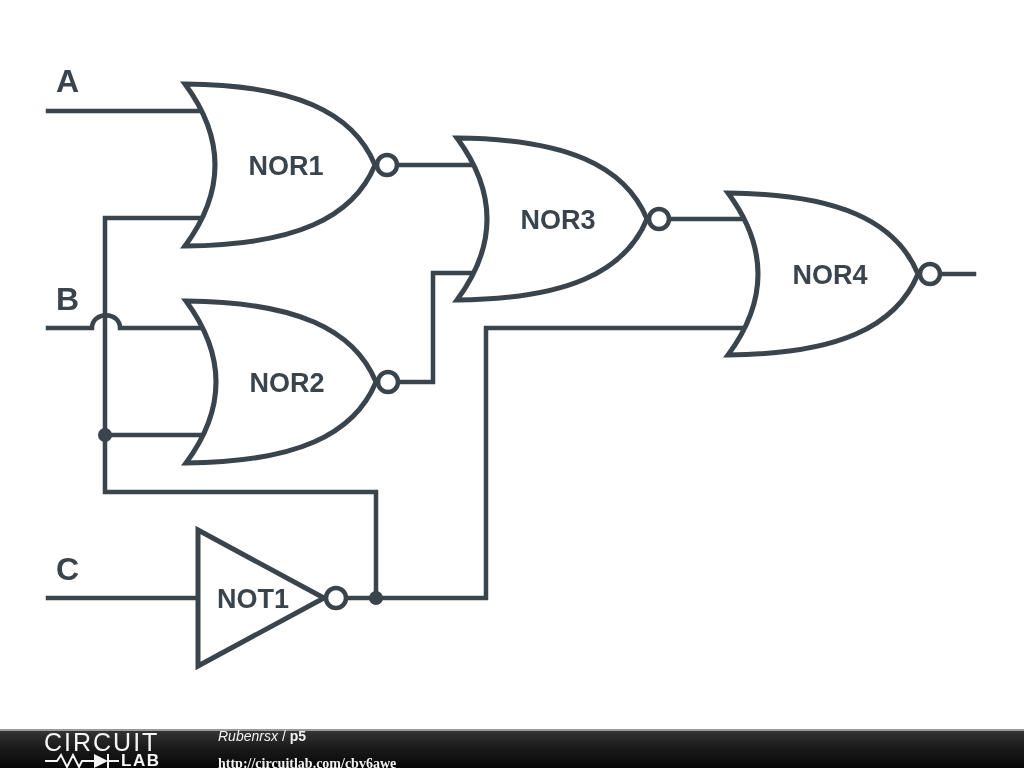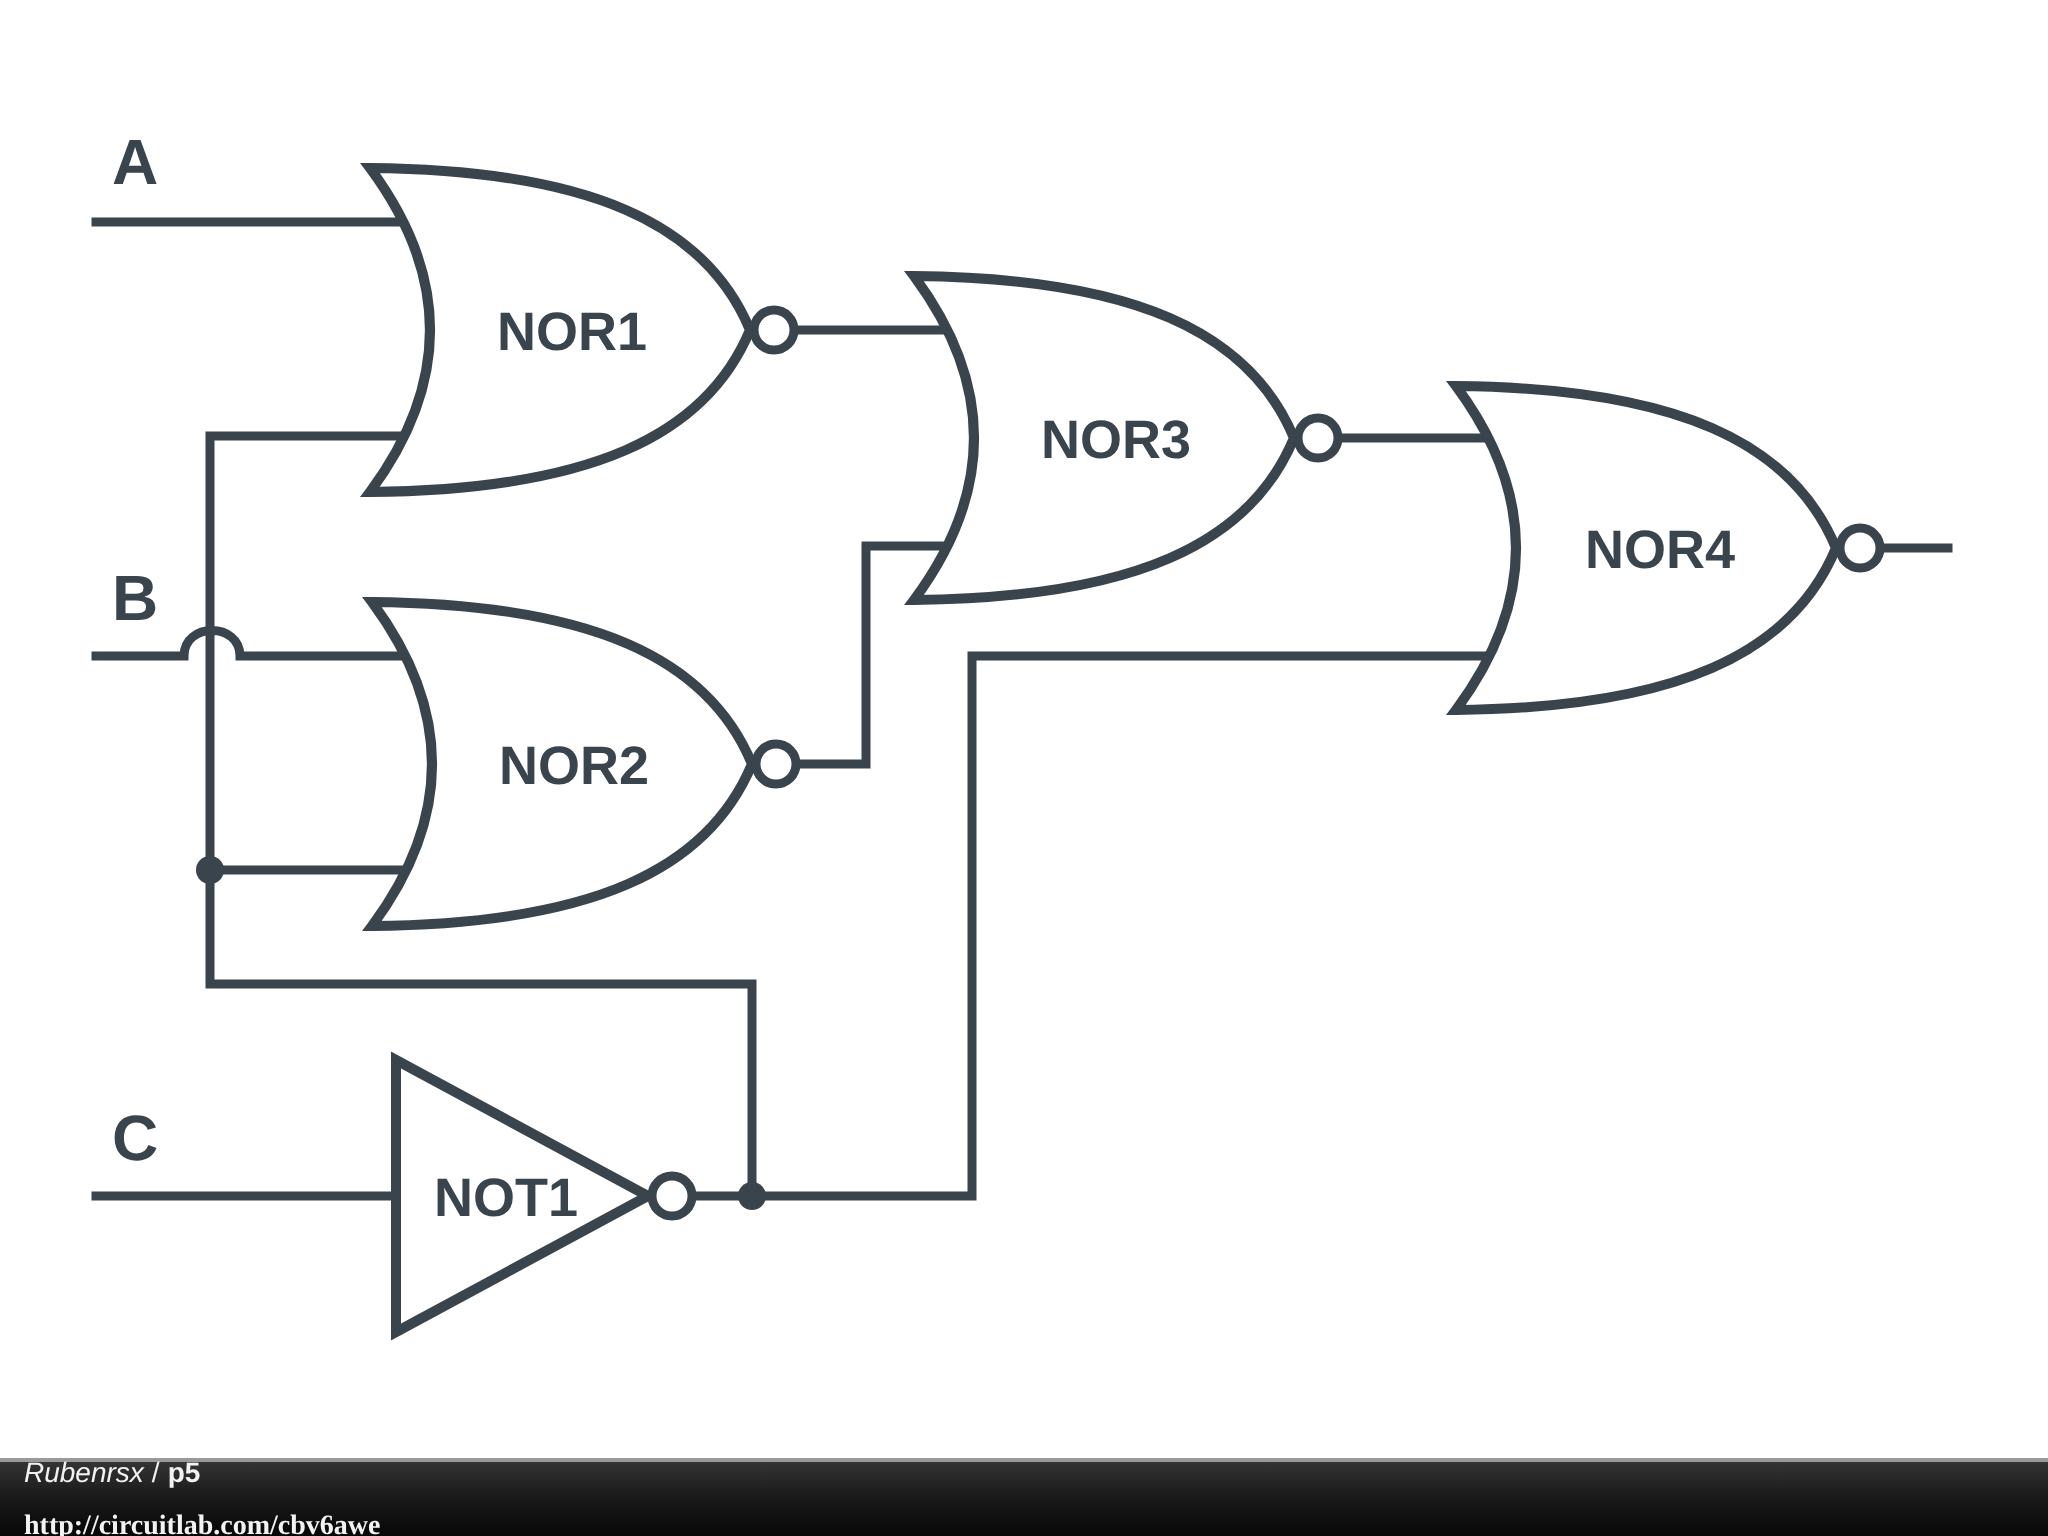--- a/index.html
+++ b/index.html
@@ -88,19 +88,31 @@
       <text class="gate-label" x="286" y="175">NOR1</text>
       <text class="gate-label" x="287" y="392">NOR2</text>
       <text class="gate-label" x="558" y="229">NOR3</text>
       <text class="gate-label" x="830" y="284">NOR4</text>
       <text class="gate-label" x="253" y="608">NOT1</text>
     </g>
   </svg>
 </div>
 
 <div class="footer">
+  <div class="logo">
+    <div class="logo-circuit">CIRCUIT</div>
+    <div class="logo-row2">
+      <svg class="logo-mark" width="76" height="18" viewBox="0 0 76 18">
+        <path d="M 1 9 H 13 L 17 3 L 23 15 L 29 3 L 35 15 L 38 9 H 50"></path>
+        <polygon points="50,2 50,16 64,9"></polygon>
+        <line x1="64" y1="2" x2="64" y2="16"></line>
+        <line x1="64" y1="9" x2="75" y2="9"></line>
+      </svg>
+      <span class="logo-lab">LAB</span>
+    </div>
+  </div>
   <div class="meta">
     <div>
       <span class="author">Rubenrsx</span><span class="sep">/</span><span class="proj">p5</span>
     </div>
     <div class="url">http://circuitlab.com/cbv6awe</div>
   </div>
 </div>
 
 </body></html>

